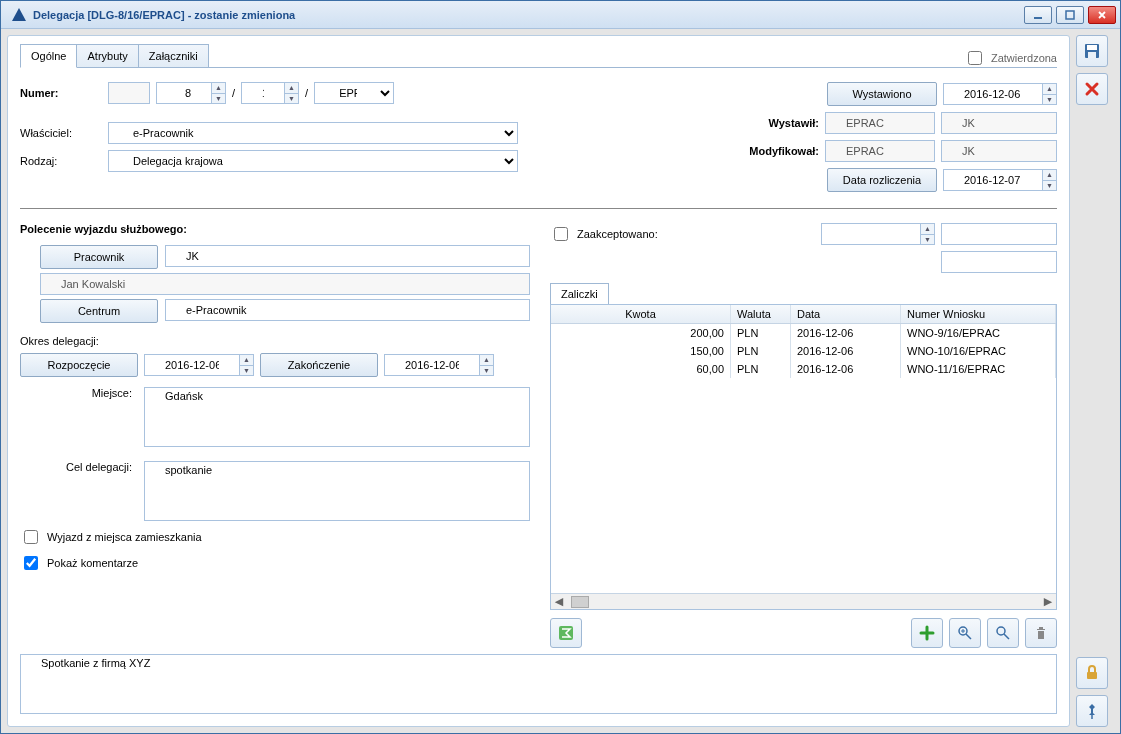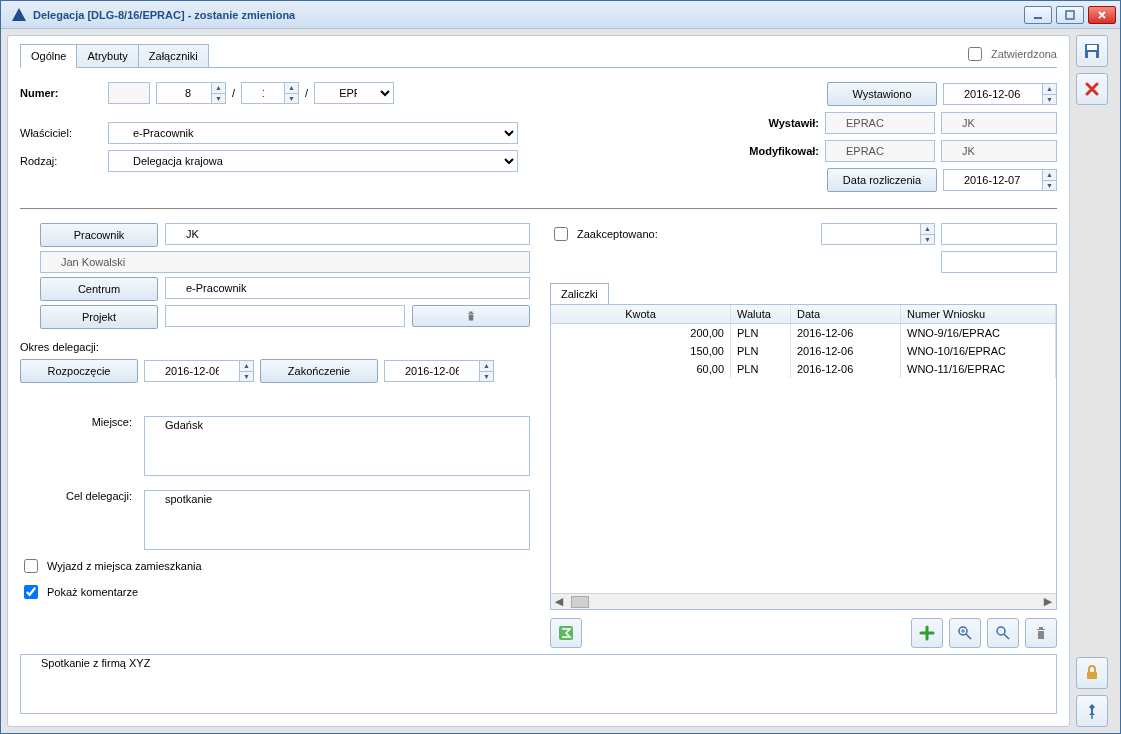--- a/index.html
+++ b/index.html
@@ -11,21 +11,21 @@
 .win-controls { display: flex; gap: 4px; }
 .win-btn { width: 28px; height: 18px; border: 1px solid #5a7fa8; border-radius: 2px; background: linear-gradient(#f4f8fc,#d6e4f2); display: flex; align-items: center; justify-content: center; cursor: pointer; }
 .win-btn.close { background: linear-gradient(#f28b82,#d93025); border-color: #a50e0e; color: #fff; }
 .win-btn svg { width: 10px; height: 10px; }
 .content-wrap { flex: 1; display: flex; padding: 6px; gap: 6px; }
 .main-panel { flex: 1; border: 1px solid #b8cde2; border-radius: 3px; padding: 8px 12px 12px 12px; display: flex; flex-direction: column; overflow: hidden; background: #fff; }
 .side-panel { width: 38px; display: flex; flex-direction: column; gap: 6px; }
 .side-btn { width: 32px; height: 32px; border: 1px solid #9fb8d4; border-radius: 3px; background: linear-gradient(#f4f8fc,#e2ecf6); display: flex; align-items: center; justify-content: center; cursor: pointer; }
 .side-btn svg { width: 18px; height: 18px; }
 .side-spacer { flex: 1; }
-.tabs-row { display: flex; align-items: flex-start; }
+.tabs-row { display: flex; align-items: flex-end; }
 .tabs { display: flex; }
 .tab { padding: 5px 10px; border: 1px solid #9fb8d4; background: linear-gradient(#f0f5fb,#e2ecf6); cursor: pointer; margin-right: -1px; }
 .tab.active { background: #fff; border-bottom: 1px solid #fff; position: relative; z-index: 1; }
 .approved-chk { margin-left: auto; display: flex; align-items: center; gap: 6px; color: #666; }
 .tab-body { border-top: 1px solid #9fb8d4; margin-top: -1px; padding-top: 14px; flex: 1; display: flex; flex-direction: column; }
 .row { display: flex; align-items: center; gap: 6px; margin-bottom: 6px; }
 .lbl { width: 82px; text-align: left; font-weight: bold; }
 .lbl-right { width: 100px; text-align: right; font-weight: bold; }
 .input, select, textarea { border: 1px solid #a9c2de; background: #fff; padding: 2px 20px; height: 22px; }
 .input.ro { background: #f7f7f7; color: #555; }
@@ -174,41 +174,33 @@
                 </span>
             </div>
           </div>
         </div>
 
         <hr class="hr">
 
         <div class="two-col">
 
           <div class="col-left">
+            <div class="section-title">Polecenie wyjazdu służbowego:</div>
 
             <div class="pair">
               <button class="btn">Pracownik</button>
               <input class="input" style="flex: 1 1 0%;" value="JK">
             </div>
             <div class="pair">
               <input class="input ro" style="width: 490px;" readonly="" value="Jan Kowalski">
             </div>
             <div class="pair">
               <button class="btn">Centrum</button>
               <input class="input" style="flex: 1 1 0%;" value="e-Pracownik">
             </div>
-            <div class="pair">
-              <button class="btn">Projekt</button>
-              <input class="input" style="flex: 1 1 0%;" value="">
-              <button class="btn icon-btn">
-                <svg viewBox="0 0 16 16" width="12" height="12">
-                    <path fill="#777" d="M5 6h6v8H5zM4 4h8v1H4zM6 2h4v2H6z"></path>
-                  </svg>
-              </button>
-            </div>
 
             <div style="margin:8px 0 6px 0">Okres delegacji:</div>
             <div class="row">
               <button class="btn" style="width:118px">Rozpoczęcie</button>
               <span class="spin">
                   <input class="input" style="width: 96px;" value="2016-12-06">
                   <span class="spb">
                     <div>▲</div>
                     <div>▼</div>
                   </span>
@@ -216,21 +208,21 @@
               <button class="btn" style="width:118px">Zakończenie</button>
               <span class="spin">
                   <input class="input" style="width: 96px;" value="2016-12-06">
                   <span class="spb">
                     <div>▲</div>
                     <div>▼</div>
                   </span>
                 </span>
             </div>
 
-            <div class="row" style="align-items:flex-start; margin-top:27px">
+            <div class="row" style="align-items:flex-start; margin-top:4px">
               <span style="width:118px; text-align:right; padding-right:6px">Miejsce:</span>
               <textarea style="flex: 1 1 0%;">Gdańsk</textarea>
             </div>
             <div class="row" style="align-items:flex-start; margin-top:8px">
               <span style="width:118px; text-align:right; padding-right:6px">Cel delegacji:</span>
               <textarea style="flex: 1 1 0%;">spotkanie</textarea>
             </div>
 
             <label class="row">
               <input type="checkbox" class="chk" style="">

